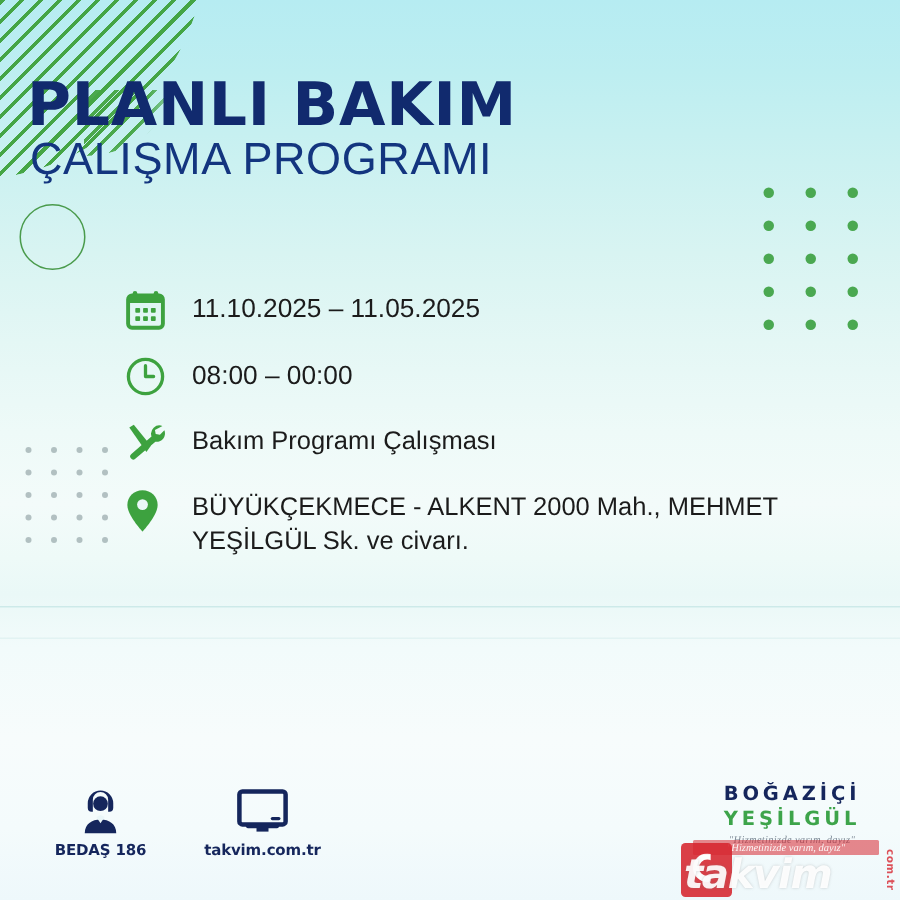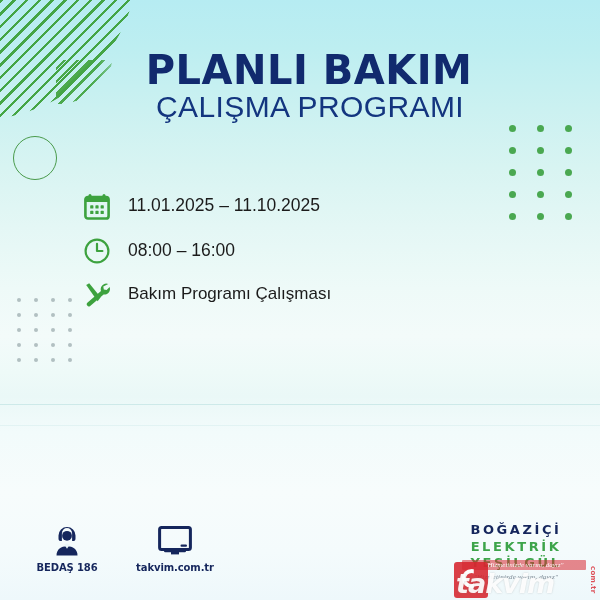--- a/index.html
+++ b/index.html
@@ -122,21 +122,20 @@
     background: #7e8f94;
     opacity: 0.55;
   }
 
   
   #heading-block {
     position: absolute;
     left: 0;
     top: 50px;
     width: 600px;
-    text-align: center;
   }
   #title-main {
     font-family: "DejaVu Sans", sans-serif;
     font-weight: 700;
     font-size: 40px;
     letter-spacing: 0.5px;
     color: #112a6e;
     line-height: 1.0;
     margin-left: 18px;
   }
@@ -213,21 +212,21 @@
     font-family: "DejaVu Sans", sans-serif;
     font-weight: 700;
     font-size: 10px;
     color: #15265c;
     letter-spacing: -0.1px;
   }
 
   
   #brand-logo {
     position: absolute;
-    right: 20px;
+    right: 8px;
     top: 14px;
     width: 128px;
     text-align: center;
   }
   #brand-logo .bl {
     font-family: "DejaVu Sans", sans-serif;
     font-weight: 700;
     font-size: 13px;
     letter-spacing: 2.6px;
     line-height: 1.28;
@@ -390,45 +389,54 @@
           <rect x="1.4" y="4" width="23.2" height="21.5" rx="2.6" fill="none" stroke="#3da23f" stroke-width="2.6"></rect>
           <rect x="1.4" y="4" width="23.2" height="5" fill="#3da23f"></rect>
           <rect x="6.2" y="12.3" width="3.2" height="3.2" rx="0.6" fill="#3da23f"></rect>
           <rect x="11.4" y="12.3" width="3.2" height="3.2" rx="0.6" fill="#3da23f"></rect>
           <rect x="16.6" y="12.3" width="3.2" height="3.2" rx="0.6" fill="#3da23f"></rect>
           <rect x="6.2" y="17.8" width="3.2" height="3.2" rx="0.6" fill="#3da23f"></rect>
           <rect x="11.4" y="17.8" width="3.2" height="3.2" rx="0.6" fill="#3da23f"></rect>
           <rect x="16.6" y="17.8" width="3.2" height="3.2" rx="0.6" fill="#3da23f"></rect>
         </svg>
       </div>
-      <div class="text-cell">11.01.2025 – 11.10.2025</div>
+      <div class="text-cell">11.10.2025 – 11.05.2025</div>
     </div>
 
     <div class="info-row" id="row-time">
       <div class="icon-cell">
         <svg class="svg-icon" width="26" height="26" viewBox="0 0 26 26" aria-hidden="true">
           <circle cx="13" cy="13" r="11.4" fill="none" stroke="#3da23f" stroke-width="2.2"></circle>
           <path d="M13 5.8 V13 H18.4" fill="none" stroke="#3da23f" stroke-width="2.2" stroke-linecap="round" stroke-linejoin="round"></path>
         </svg>
       </div>
-      <div class="text-cell">08:00 – 16:00</div>
+      <div class="text-cell">08:00 – 00:00</div>
     </div>
 
     <div class="info-row" id="row-work">
       <div class="icon-cell">
         <svg class="svg-icon" width="27" height="26" viewBox="0 0 27 26" aria-hidden="true">
           <g fill="#3da23f">
             <path d="M2.2 3.0 L5.2 1.2 L16.6 15.2 L13.6 19.3 Z"></path>
             <path d="M24.3 2.0 a5.6 5.6 0 0 0 -7.3 7.0 L3.6 20.6 a2.1 2.1 0 0 0 2.6 3.3 L19.6 12.5 a5.6 5.6 0 0 0 6.0 -7.6 l-3.0 3.0 -2.8 -0.5 -0.5 -2.8 z"></path>
           </g>
         </svg>
       </div>
       <div class="text-cell">Bakım Programı Çalışması</div>
     </div>
 
+    <div class="info-row" id="row-address">
+      <div class="icon-cell">
+        <svg class="svg-icon" width="22" height="29" viewBox="0 0 22 29" aria-hidden="true">
+          <path d="M11 0.8 C5.2 0.8 0.9 5.2 0.9 10.7 C0.9 17.6 11 28.4 11 28.4 C11 28.4 21.1 17.6 21.1 10.7 C21.1 5.2 16.8 0.8 11 0.8 Z" fill="#3da23f"></path>
+          <circle cx="11" cy="10.4" r="3.6" fill="#e9f8f7"></circle>
+        </svg>
+      </div>
+      <div class="text-cell">BÜYÜKÇEKMECE - ALKENT 2000 Mah., MEHMET YEŞİLGÜL Sk. ve civarı.</div>
+    </div>
 
   </div>
 
   <div id="footer">
 
     <div id="contact-group">
 
       <div class="contact-item">
         <div class="c-icon">
           <svg class="svg-icon" width="32" height="33" viewBox="0 0 32 33" aria-hidden="true">
@@ -453,21 +461,20 @@
           </svg>
         </div>
         <div class="c-label">takvim.com.tr</div>
       </div>
 
 
     </div>
 
     <div id="brand-logo">
       <div class="bl" id="brand-line-1">BOĞAZİÇİ</div>
-      <div class="bl" id="brand-line-2">ELEKTRİK</div>
       <div class="bl" id="brand-line-3">YEŞİLGÜL</div>
       <div id="brand-slogan">"Hizmetinizde varım, dayız"</div>
     </div>
 
     <div id="watermark">
       <div id="wm-strip">
         <div id="wm-strip-text">"Hizmetinizde varım, dayız"</div>
       </div>
       <div id="wm-crescent"></div>
       <div id="wm-logo">takvim</div>

